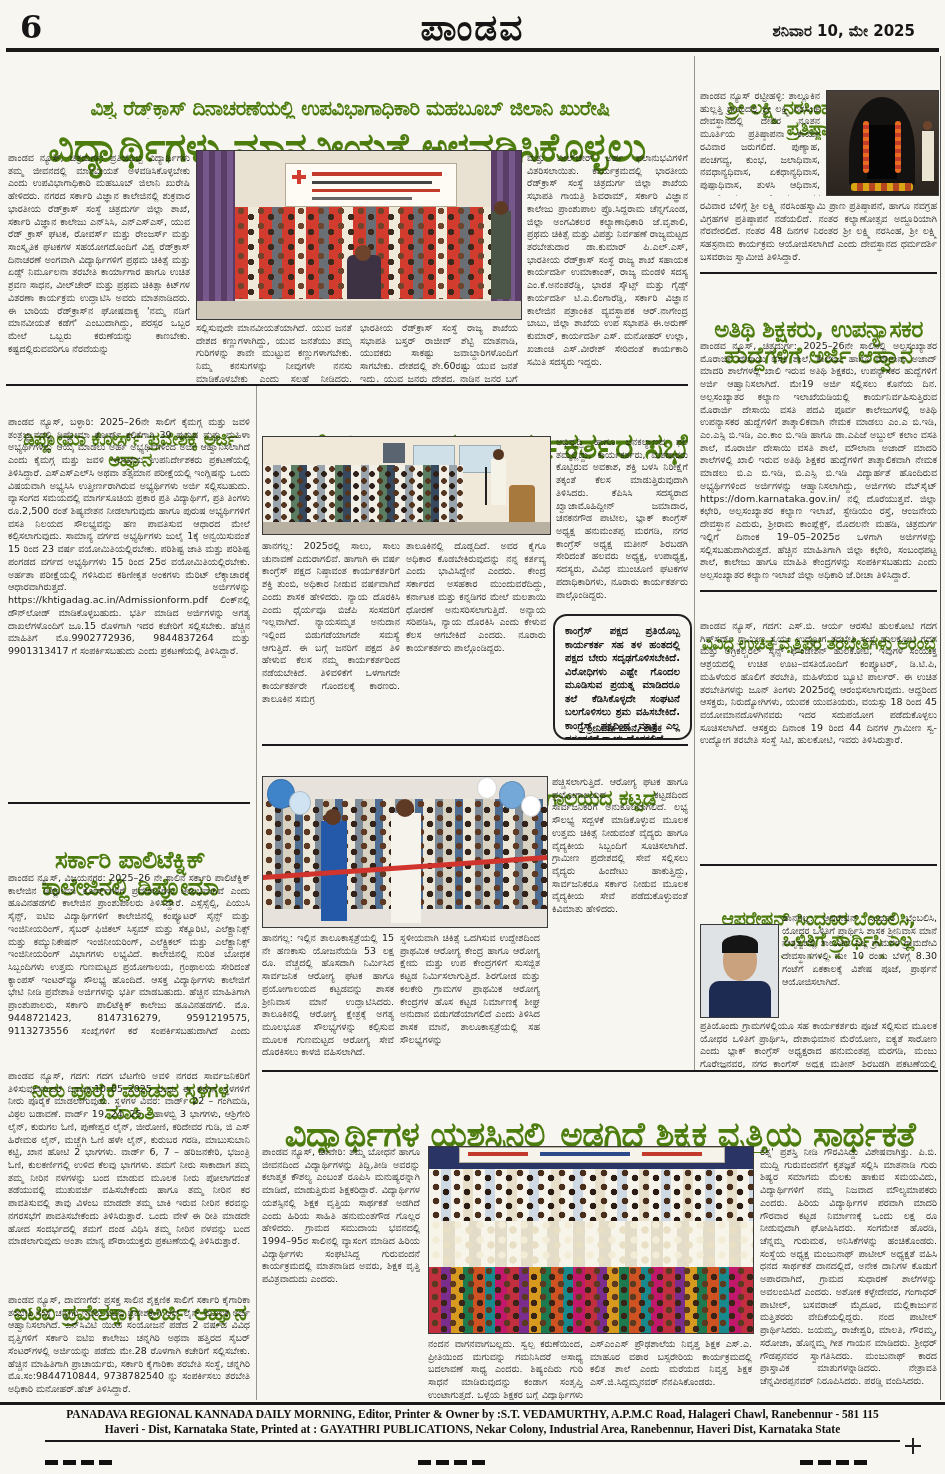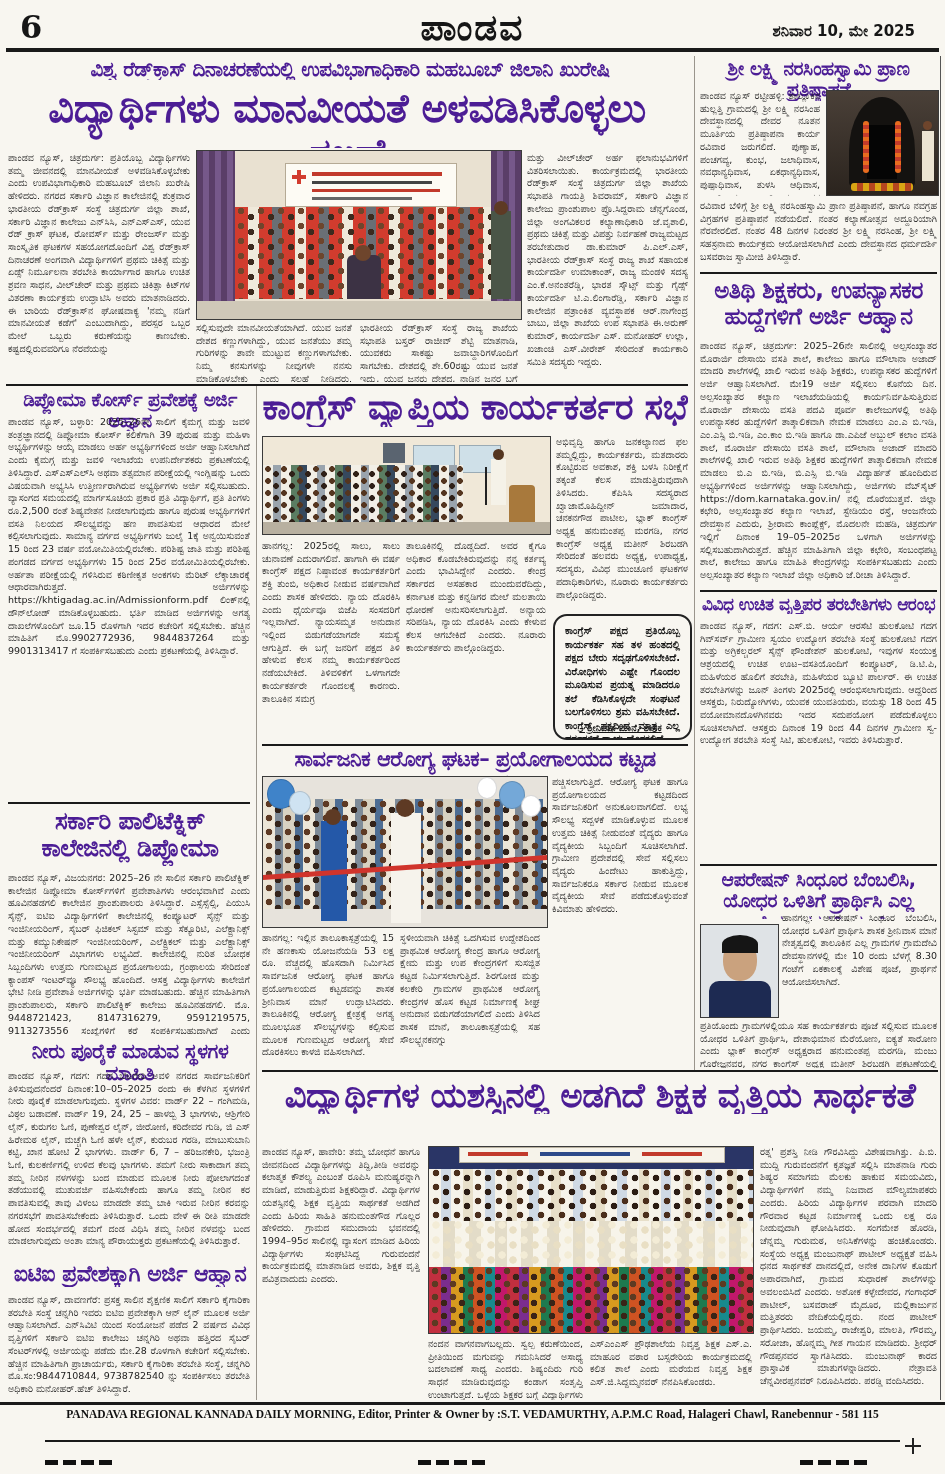--- a/index.html
+++ b/index.html
@@ -1,22 +1,22 @@
 <!DOCTYPE html>
 <html><head>
 <meta charset="utf-8">
 <style>
   html,body{margin:0;padding:0;background:#888;}
   #page{position:relative;width:945px;height:1474px;background:#f8f6f0;overflow:hidden;
         font-family:"DejaVu Sans",sans-serif;color:#161616;}
   .abs{position:absolute;}
   .body-txt{font-size:9.5px;line-height:1.34;text-align:justify;overflow:hidden;
             word-break:break-word;color:#1c1c1c;}
-  .hl{font-weight:bold;color:#4c1d95;text-align:center;overflow:hidden;line-height:1.12;
-      font-family:"DejaVu Sans",sans-serif;letter-spacing:-0.5px;}
+  .hl{font-weight:bold;color:#4d7c0f;text-align:center;overflow:hidden;line-height:1.12;
+      font-family:"DejaVu Sans",sans-serif;letter-spacing:-0.5px;margin-top:39px;}
   .hrule{background:#1a1a1a;}
   .vrule{background:#9a958c;width:1px;}
   .photo{border:1px solid #3a3a3a;overflow:hidden;background:#ddd;}
   .crowd-rc{background-image:
       radial-gradient(circle at 6px 4px,#6e452c 3px,transparent 3.5px),
       radial-gradient(circle at 16px 10px,#3c2a1e 3px,transparent 3.5px),
       repeating-linear-gradient(90deg,#d23c2e 0 13px,#efe9da 13px 24px,#d23c2e 24px 37px,#6a6f75 37px 47px);
       background-size:20px 15px,20px 15px,auto;}
   .crowd-cg{background-image:
       radial-gradient(circle at 5px 4px,#54351f 2.6px,transparent 3.1px),
@@ -143,21 +143,21 @@
     <div class="balloon" style="left:214px;top:0px;width:18px;height:20px;background:#ffffff;"></div>
     <div class="abs" style="left:58px;top:44px;width:26px;height:100px;background:#2458a8;"></div>
     <div class="abs" style="left:62px;top:32px;width:16px;height:16px;border-radius:50%;background:#5e3a24;"></div>
     <div class="abs" style="left:128px;top:36px;width:30px;height:110px;background:#f6f3ec;"></div>
     <div class="abs" style="left:133px;top:22px;width:18px;height:18px;border-radius:50%;background:#5e3a24;"></div>
     <div class="abs" style="left:-8px;top:88px;width:300px;height:5px;background:#d0342c;transform:rotate(-4deg);"></div>
   </div>
 
   <div class="abs body-txt" style="left:552px;top:776px;width:136px;height:286px;">ಪಚ್ಚಿಸಲಾಗುತ್ತಿದೆ. ಆರೋಗ್ಯ ಘಟಕ ಹಾಗೂ ಪ್ರಯೋಗಾಲಯದ ಕಟ್ಟಡದಿಂದ ಸಾರ್ವಜನಿಕರಿಗೆ ಅನುಕೂಲವಾಗಲಿದೆ. ಲಭ್ಯ ಸೌಲಭ್ಯ ಸದ್ಬಳಕೆ ಮಾಡಿಕೊಳ್ಳುವ ಮೂಲಕ ಉತ್ತಮ ಚಿಕಿತ್ಸೆ ನೀಡುವಂತೆ ವೈದ್ಯರು ಹಾಗೂ ವೈದ್ಯಕೀಯ ಸಿಬ್ಬಂದಿಗೆ ಸೂಚಿಸಲಾಗಿದೆ. ಗ್ರಾಮೀಣ ಪ್ರದೇಶದಲ್ಲಿ ಸೇವೆ ಸಲ್ಲಿಸಲು ವೈದ್ಯರು ಹಿಂದೇಟು ಹಾಕುತ್ತಿದ್ದು, ಸಾರ್ವಜನಿಕರೂ ಸರ್ಕಾರ ನೀಡುವ ಮೂಲಕ ವೈದ್ಯಕೀಯ ಸೇವೆ ಪಡೆದುಕೊಳ್ಳುವಂತೆ ಕಿವಿಮಾತು ಹೇಳಿದರು.</div>
   <div class="abs body-txt" style="left:262px;top:932px;width:132px;height:132px;">ಹಾನಗಲ್ಲ: ಇಲ್ಲಿನ ತಾಲೂಕಾಸ್ಪತ್ರೆಯಲ್ಲಿ 15 ನೇ ಹಣಕಾಸು ಯೋಜನೆಯಡಿ 53 ಲಕ್ಷ ರೂ. ವೆಚ್ಚದಲ್ಲಿ ಹೊಸದಾಗಿ ನಿರ್ಮಿಸಿದ ಸಾರ್ವಜನಿಕ ಆರೋಗ್ಯ ಘಟಕ ಹಾಗೂ ಪ್ರಯೋಗಾಲಯದ ಕಟ್ಟಡವನ್ನು ಶಾಸಕ ಶ್ರೀನಿವಾಸ ಮಾನೆ ಉದ್ಘಾಟಿಸಿದರು. ತಾಲೂಕಿನಲ್ಲಿ ಆರೋಗ್ಯ ಕ್ಷೇತ್ರಕ್ಕೆ ಅಗತ್ಯ ಮೂಲಭೂತ ಸೌಲಭ್ಯಗಳನ್ನು ಕಲ್ಪಿಸುವ ಮೂಲಕ ಗುಣಮಟ್ಟದ ಆರೋಗ್ಯ ಸೇವೆ ದೊರಕಿಸಲು ಕಾಳಜಿ ವಹಿಸಲಾಗಿದೆ.</div>
-  <div class="abs body-txt" style="left:400px;top:932px;width:140px;height:132px;">ಸ್ಥಳೀಯವಾಗಿ ಚಿಕಿತ್ಸೆ ಒದಗಿಸುವ ಉದ್ದೇಶದಿಂದ ಪ್ರಾಥಮಿಕ ಆರೋಗ್ಯ ಕೇಂದ್ರ ಹಾಗೂ ಆರೋಗ್ಯ ಕ್ಷೇಮ ಮತ್ತು ಉಪ ಕೇಂದ್ರಗಳಿಗೆ ಸುಸಜ್ಜಿತ ಕಟ್ಟಡ ನಿರ್ಮಿಸಲಾಗುತ್ತಿದೆ. ಶಿರಗೋಡ ಮತ್ತು ಕಲಕೇರಿ ಗ್ರಾಮಗಳ ಪ್ರಾಥಮಿಕ ಆರೋಗ್ಯ ಕೇಂದ್ರಗಳ ಹೊಸ ಕಟ್ಟಡ ನಿರ್ಮಾಣಕ್ಕೆ ಶೀಘ್ರ ಅನುದಾನ ಬಿಡುಗಡೆಯಾಗಲಿದೆ ಎಂದು ತಿಳಿಸಿದ ಶಾಸಕ ಮಾನೆ, ತಾಲೂಕಾಸ್ಪತ್ರೆಯಲ್ಲಿ ಸಹ ಸೌಲಭ್ಚನಕನಗ್ನು</div>
+  <div class="abs body-txt" style="left:400px;top:932px;width:140px;height:132px;">ಸ್ಥಳೀಯವಾಗಿ ಚಿಕಿತ್ಸೆ ಒದಗಿಸುವ ಉದ್ದೇಶದಿಂದ ಪ್ರಾಥಮಿಕ ಆರೋಗ್ಯ ಕೇಂದ್ರ ಹಾಗೂ ಆರೋಗ್ಯ ಕ್ಷೇಮ ಮತ್ತು ಉಪ ಕೇಂದ್ರಗಳಿಗೆ ಸುಸಜ್ಜಿತ ಕಟ್ಟಡ ನಿರ್ಮಿಸಲಾಗುತ್ತಿದೆ. ಶಿರಗೋಡ ಮತ್ತು ಕಲಕೇರಿ ಗ್ರಾಮಗಳ ಪ್ರಾಥಮಿಕ ಆರೋಗ್ಯ ಕೇಂದ್ರಗಳ ಹೊಸ ಕಟ್ಟಡ ನಿರ್ಮಾಣಕ್ಕೆ ಶೀಘ್ರ ಅನುದಾನ ಬಿಡುಗಡೆಯಾಗಲಿದೆ ಎಂದು ತಿಳಿಸಿದ ಶಾಸಕ ಮಾನೆ, ತಾಲೂಕಾಸ್ಪತ್ರೆಯಲ್ಲಿ ಸಹ ಸೌಲಭ್ಯಗಳನ್ನು</div>
 
   <div class="abs hl" style="left:700px;top:58px;width:237px;font-size:19px;">ಶ್ರೀ ಲಕ್ಷ್ಮಿ ನರಸಿಂಹಸ್ವಾಮಿ ಪ್ರಾಣ ಪ್ರತಿಷ್ಠಾಪನೆ</div>
   <div class="abs body-txt" style="left:700px;top:90px;width:120px;height:106px;">ಪಾಂಡವ ನ್ಯೂಸ್ ರಟ್ಟೀಹಳ್ಳಿ: ತಾಲ್ಲೂಕಿನ ಹುಲ್ಲತ್ತಿ ಗ್ರಾಮದಲ್ಲಿ ಶ್ರೀ ಲಕ್ಷ್ಮಿ ನರಸಿಂಹ ದೇವಸ್ಥಾನದಲ್ಲಿ ದೇವರ ನೂತನ ಮೂರ್ತಿಯ ಪ್ರತಿಷ್ಠಾಪನಾ ಕಾರ್ಯ ರವಿವಾರ ಜರುಗಲಿದೆ. ಪುಣ್ಯಾಹ, ಪಂಚಗವ್ಯ, ಕುಂಭ, ಜಲಾಧಿವಾಸ, ನವಧಾನ್ಯಧಿವಾಸ, ಏಕಧಾನ್ಯಧಿವಾಸ, ಪುಷ್ಪಾಧಿವಾಸ, ತುಳಸಿ ಆಧಿವಾಸ, ಜಲ್ಲಾಧಿವಾಸ, ನಾಣ್ಯಧಿವಾಸ, ಇತರ ಅಧಿವಾಸಗಳನ್ನು ನಡೆಸಲಾಗುತ್ತದೆ.</div>
   <div class="abs photo" style="left:826px;top:90px;width:111px;height:104px;background:linear-gradient(#4a4038,#2b241e);">
     <div class="abs" style="left:22px;top:6px;width:66px;height:90px;background:#141210;border-radius:50% 50% 8% 8%/60% 60% 5% 5%;"></div>
     <div class="abs" style="left:40px;top:34px;width:30px;height:54px;background:#050505;"></div>
     <div class="abs" style="left:36px;top:30px;width:6px;height:52px;background:repeating-linear-gradient(#e86c1f 0 4px,#c43b2a 4px 8px);border-radius:3px;"></div>
     <div class="abs" style="left:68px;top:30px;width:6px;height:52px;background:repeating-linear-gradient(#e86c1f 0 4px,#c43b2a 4px 8px);border-radius:3px;"></div>
     <div class="abs" style="left:24px;bottom:4px;width:62px;height:8px;background:repeating-linear-gradient(90deg,#d9a514 0 6px,#b6461f 6px 12px);border-radius:3px;"></div>
     <div class="abs" style="right:4px;top:40px;width:12px;height:50px;background:#ece4d2;"></div>
@@ -198,20 +198,21 @@
     <div class="abs row-turbans" style="left:0;top:74px;width:324px;height:46px;"></div>
     <div class="abs row-saris" style="left:0;top:120px;width:324px;height:66px;"></div>
   </div>
 
   <div class="abs body-txt" style="left:760px;top:1146px;width:177px;height:254px;">ರತ್ನ' ಪ್ರಶಸ್ತಿ ನೀಡಿ ಗೌರವಿಸಿದ್ದು ವಿಶೇಷವಾಗಿತ್ತು. ಪಿ.ಬಿ. ಮುದ್ದಿ ಗುರುವಂದನೆಗೆ ಕೃತಜ್ಞತೆ ಸಲ್ಲಿಸಿ ಮಾತನಾಡಿ ಗುರು ಶಿಷ್ಯರ ಸಮಾಗಮ ಮೆಲಕು ಹಾಕುವ ಸಮಯವಿದು, ವಿದ್ಯಾರ್ಥಿಗಳಿಗೆ ನಮ್ಮ ನಿಜವಾದ ಮೌಲ್ಯಮಾಪಕರು ಎಂದರು. ಹಿರಿಯ ವಿದ್ಯಾರ್ಥಿಗಳ ಪರವಾಗಿ ಮಾದರಿ ಗೌರವಾರ ಕಟ್ಟಡ ನಿರ್ಮಾಣಕ್ಕೆ ಒಂದು ಲಕ್ಷ ರೂ ನೀಡುವುದಾಗಿ ಘೋಷಿಸಿದರು. ಸಂಗಮೇಶ ಹೊರಡಿ, ಚೆನ್ನಮ್ಮ ಗುರುಮಠ, ಅನಿಸಿಕೆಗಳನ್ನು ಹಂಚಿಕೊಂಡರು. ಸಂಸ್ಥೆಯ ಅಧ್ಯಕ್ಷ ಮಂಜುನಾಥ್ ಪಾಟೀಲ್ ಅಧ್ಯಕ್ಷತೆ ವಹಿಸಿ ಧನದ ಸಾರ್ಥಕತೆ ದಾನದಲ್ಲಿದೆ, ಅನೇಕ ದಾನಿಗಳ ಕೊಡುಗೆ ಅಪಾರವಾಗಿದೆ, ಗ್ರಾಮದ ಸುಧಾರಣೆ ಶಾಲೆಗಳನ್ನು ಅವಲಂಬಿಸಿದೆ ಎಂದರು. ಅಶೋಕ ಕಳ್ಳೇದೇವರ, ಗಂಗಾಧರ್ ಪಾಟೀಲ್, ಬಸವರಾಜ್ ಮೈದೂರ, ಮಲ್ಲಿಕಾರ್ಜುನ ಮತ್ತಿತರರು ವೇದಿಕೆಯಲ್ಲಿದ್ದರು. ನಂದ ಪಾಟೀಲ್ ಪ್ರಾರ್ಥಿಸಿದರು. ಜಯಮ್ಮ, ರಾಜೇಶ್ವರಿ, ಮಾಲತಿ, ಗೌರಮ್ಮ, ಸರೋಜಾ, ಹೊನ್ನಮ್ಮ ಗೀತ ಗಾಯನ ಮಾಡಿದರು. ಶ್ರೀಧರ್ ಗೌಡಪ್ಪನವರ ಸ್ವಾಗತಿಸಿದರು. ಮಂಜುನಾಥ್ ಕಾರದ ಪ್ರಾಸ್ತಾವಿಕ ಮಾತುಗಳನ್ನಾಡಿದರು. ನೇತ್ರಾವತಿ ಚೆನ್ನವೀರಪ್ಪನವರ್ ನಿರೂಪಿಸಿದರು. ಪರಡ್ಡಿ ವಂದಿಸಿದರು.</div>
   <div class="abs body-txt" style="left:428px;top:1338px;width:155px;height:62px;">ನಂದನ ವಾಗನವಾಗಬಲ್ಲದು. ಸ್ವಲ್ಪ ಕರುಣೆಯಿಂದ, ಪ್ರೀತಿಯಿಂದ ಮಗುವನ್ನು ಗಮನಿಸಿದರೆ ಅಸಾಧ್ಯ ಬದಲಾವಣೆ ಸಾಧ್ಯ ಎಂದರು. ಶಿಷ್ಯಂದಿರು ಗುರಿ ಸಾಧನೆ ಮಾಡಿರುವುದನ್ನು ಕಂಡಾಗ ಸಂತೃಪ್ತಿ ಉಂಟಾಗುತ್ತದೆ. ಒಳ್ಳೆಯ ಶಿಕ್ಷಕರ ಬಗ್ಗೆ ವಿದ್ಯಾರ್ಥಿಗಳು ಅಂಜಿಕೆ ಭಾವನೆಯನ್ನು</div>
   <div class="abs body-txt" style="left:590px;top:1338px;width:162px;height:62px;">ಎಸ್‌ಎಂಎಸ್ ಪ್ರೌಢಶಾಲೆಯ ನಿವೃತ್ತ ಶಿಕ್ಷಕ ಎಸ್.ಎ. ಮಾಹೂರ ವಠಾರ ಬಸ್ಸರೇರಿಯ ಕಾರ್ಯಕ್ರಮದಲ್ಲಿ ಕಲಿತ ಶಾಲೆ ಎಂದು ಮರೆಯದ ನಿವೃತ್ತ ಶಿಕ್ಷಕ ಎಸ್.ಜಿ.ಸಿದ್ದಮ್ಮನವರ್ ನೆನಪಿಸಿಕೊಂಡರು.</div>
 
   <div class="abs hrule" style="left:0;top:1402px;width:945px;height:3px;"></div>
   <div class="abs ftr" style="left:0;top:1408px;width:945px;font-size:11.5px;">PANADAVA REGIONAL KANNADA DAILY MORNING, Editor, Printer &amp; Owner by :S.T. VEDAMURTHY, A.P.M.C Road, Halageri Chawl, Ranebennur - 581 115</div>
+  <div class="abs ftr" style="left:0;top:1423px;width:945px;font-size:11.5px;">Haveri - Dist, Karnataka State, Printed at : GAYATHRI PUBLICATIONS, Nekar Colony, Industrial Area, Ranebennur, Haveri Dist, Karnataka State</div>
   <div class="abs hrule" style="left:45px;top:1440px;width:855px;height:2px;"></div>
 
   <div class="abs" style="left:45px;top:1450px;">
     <span class="dash"></span><span class="dash"></span><span class="dash"></span><span class="dash"></span>
   </div>
   <div class="abs" style="left:418px;top:1450px;">
     <span class="dash"></span><span class="dash"></span><span class="dash"></span><span class="dash"></span>
   </div>
   <div class="abs" style="left:800px;top:1450px;">
     <span class="dash"></span><span class="dash"></span><span class="dash"></span><span class="dash"></span>

